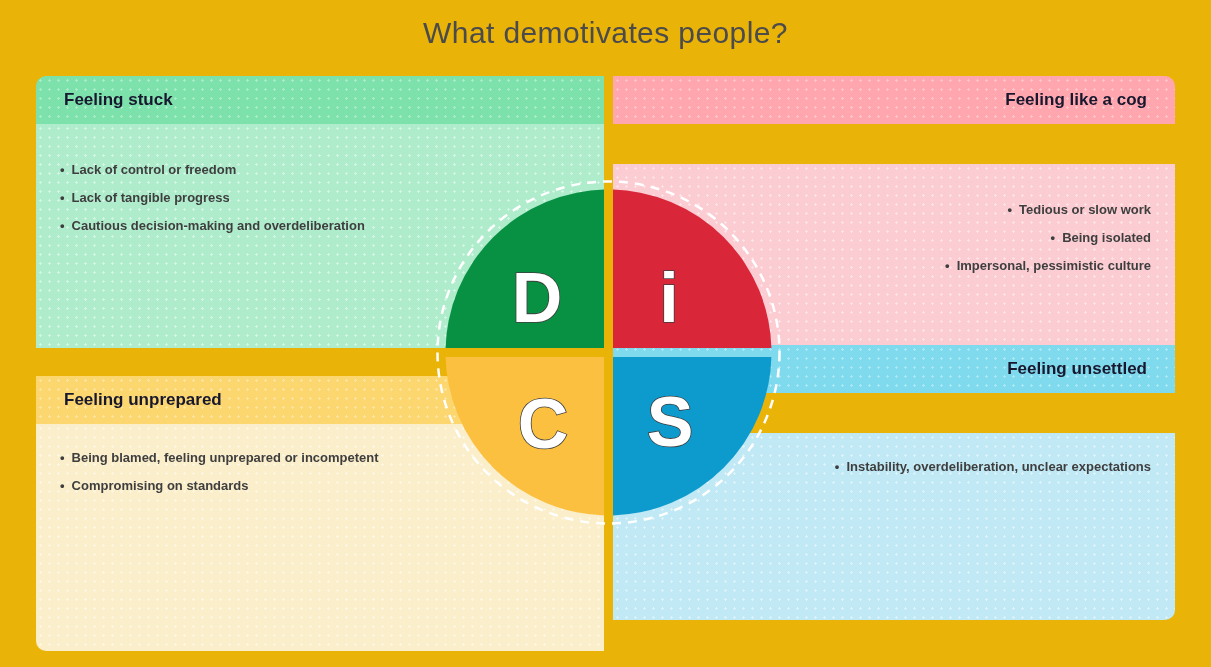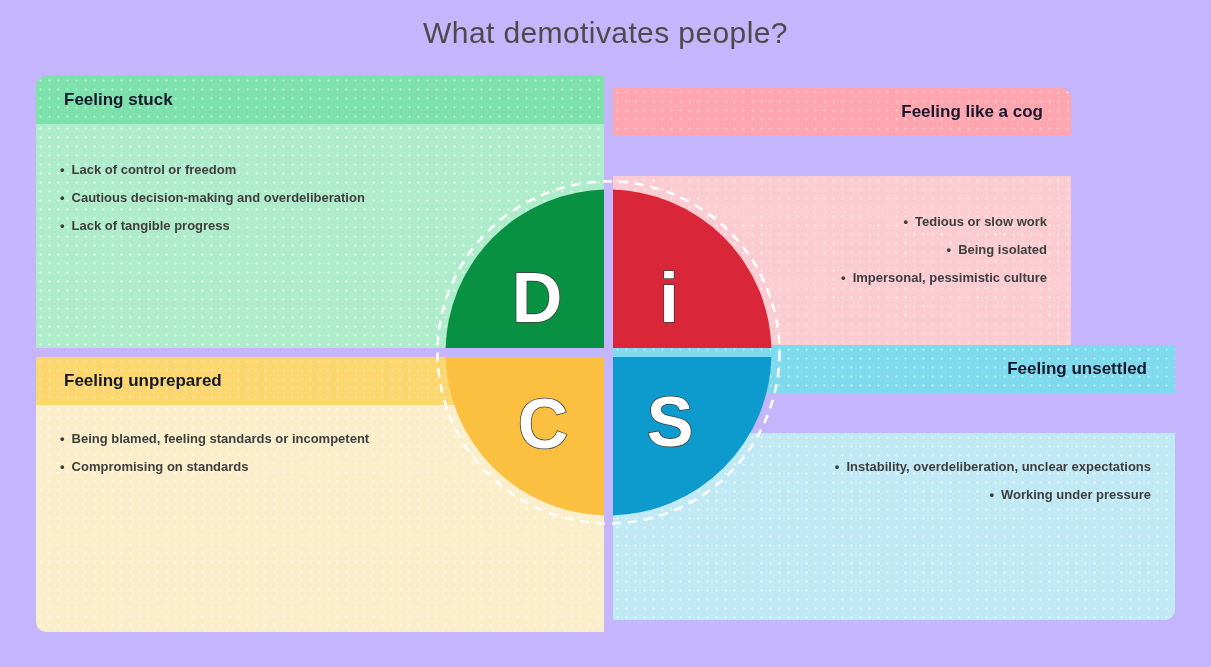--- a/index.html
+++ b/index.html
@@ -5,41 +5,41 @@
   html, body {
     margin: 0;
     padding: 0;
     background: #ffffff;
     font-family: "Liberation Sans", "DejaVu Sans", sans-serif;
   }
   .stage {
     position: relative;
     width: 1211px;
     height: 667px;
-    background: #c4b5fd;
+    background: #eab308;
     overflow: hidden;
   }
   .page-title {
     position: absolute;
     left: 0;
     top: 16px;
     width: 100%;
     text-align: center;
     font-size: 30px;
     font-weight: 300;
     letter-spacing: 0.4px;
     color: #4b4b4b;
   }
   .panel {
     position: absolute;
     overflow: hidden;
   }
   .panel-tl { left: 36px;  top: 76px;  width: 568px; height: 272px; border-radius: 10px 0 0 0; }
-  .panel-tr { left: 613px; top: 88px;  width: 458px; height: 272px; border-radius: 0 10px 0 0; }
-  .panel-bl { left: 36px;  top: 357px; width: 568px; height: 275px; border-radius: 0 0 0 10px; }
+  .panel-tr { left: 613px; top: 76px;  width: 562px; height: 272px; border-radius: 0 10px 0 0; }
+  .panel-bl { left: 36px;  top: 376px; width: 568px; height: 275px; border-radius: 0 0 0 10px; }
   .panel-br { left: 613px; top: 345px; width: 562px; height: 275px; border-radius: 0 0 10px 0; }
 
   .panel-header {
     height: 48px;
     display: flex;
     align-items: center;
     padding: 0 28px;
     font-size: 17px;
     font-weight: bold;
     color: #17172e;
@@ -95,24 +95,24 @@
 
   <div class="panel panel-tl">
     <div class="panel-header" style="background-color: rgb(125, 225, 171);">
       <span>Feeling stuck</span>
     </div>
     <div class="panel-body" style="background-color: rgb(174, 236, 204);">
       <div class="bullet-line">
         <span class="bullet-dot">•</span><span>Lack of control or freedom</span>
       </div>
       <div class="bullet-line">
-        <span class="bullet-dot">•</span><span>Cautious decision-making and overdeliberation</span>
+        <span class="bullet-dot">•</span><span>Lack of tangible progress</span>
       </div>
       <div class="bullet-line">
-        <span class="bullet-dot">•</span><span>Lack of tangible progress</span>
+        <span class="bullet-dot">•</span><span>Cautious decision-making and overdeliberation</span>
       </div>
     </div>
   </div>
 
   <div class="panel panel-tr align-right">
     <div class="panel-header" style="background-color: rgb(255, 166, 174);">
       <span>Feeling like a cog</span>
     </div>
     <div class="panel-body" style="background-color: rgb(251, 204, 210);">
       <div class="bullet-line">
@@ -126,38 +126,35 @@
       </div>
     </div>
   </div>
 
   <div class="panel panel-bl">
     <div class="panel-header" style="background-color: rgb(252, 214, 110);">
       <span>Feeling unprepared</span>
     </div>
     <div class="panel-body" style="background-color: rgb(251, 238, 203);">
       <div class="bullet-line">
-        <span class="bullet-dot">•</span><span>Being blamed, feeling standards or incompetent</span>
+        <span class="bullet-dot">•</span><span>Being blamed, feeling unprepared or incompetent</span>
       </div>
       <div class="bullet-line">
         <span class="bullet-dot">•</span><span>Compromising on standards</span>
       </div>
     </div>
   </div>
 
   <div class="panel panel-br align-right">
     <div class="panel-header" style="background-color: rgb(128, 218, 238);">
       <span>Feeling unsettled</span>
     </div>
     <div class="panel-body" style="background-color: rgb(193, 233, 245);">
       <div class="bullet-line">
         <span class="bullet-dot">•</span><span>Instability, overdeliberation, unclear expectations</span>
-      </div>
-      <div class="bullet-line">
-        <span class="bullet-dot">•</span><span>Working under pressure</span>
       </div>
     </div>
   </div>
 
   <svg class="disc-overlay" width="1211" height="667" viewBox="0 0 1211 667">
     <defs>
       <clipPath id="clip-tl">
           <rect x="36" y="76" width="568" height="272"></rect>
         </clipPath>
       <clipPath id="clip-tr">

